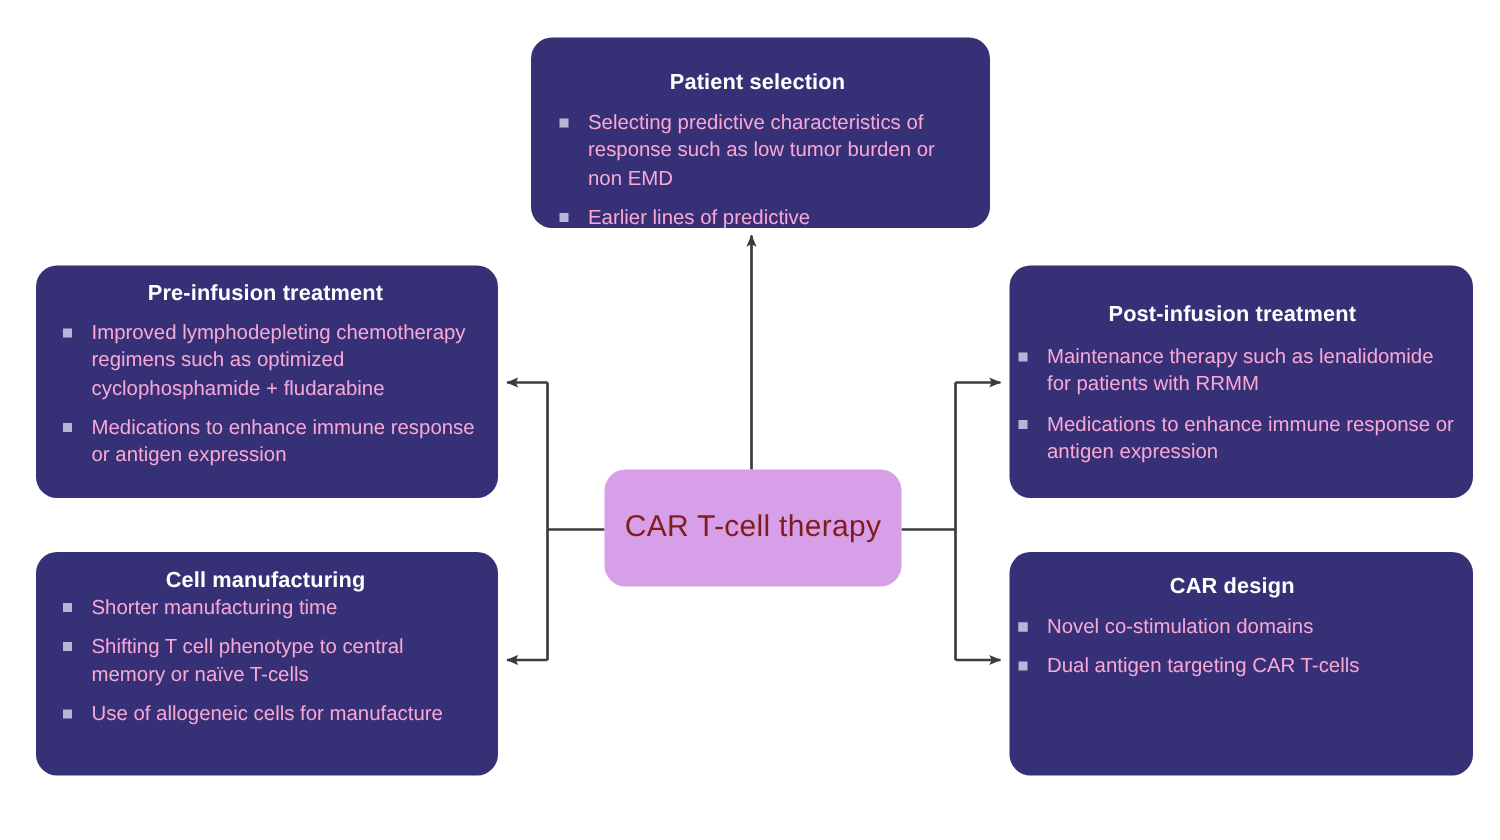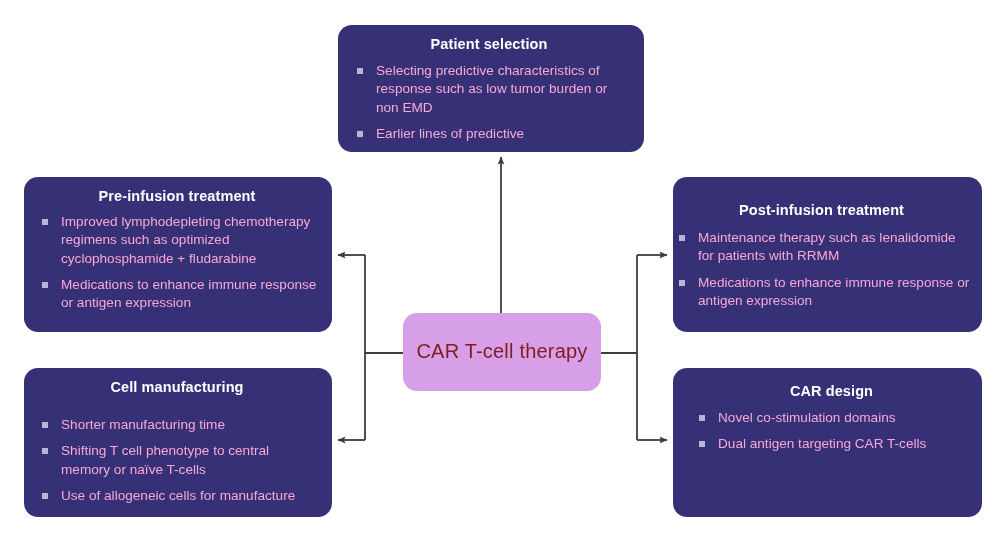--- a/index.html
+++ b/index.html
@@ -61,46 +61,46 @@
     position: absolute;
     left: 6px;
     top: 6px;
     width: 6px;
     height: 6px;
     background: #b9b5d6;
     display: block;
   }
   
   #node-patient-selection {
-    left: 338px; top: 25px; width: 306px; height: 127px;
-    padding: 11px 17px 0 13px;
+    left: 354px; top: 25px; width: 306px; height: 127px;
+    padding: 22px 17px 0 13px;
   }
   #node-patient-selection .node-title { margin-bottom: 9px; }
 
   #node-pre-infusion {
     left: 24px; top: 177px; width: 308px; height: 155px;
     padding: 11px 14px 0 12px;
   }
   #node-pre-infusion .node-title { margin-bottom: 8px; }
 
   #node-cell-manufacturing {
     left: 24px; top: 368px; width: 308px; height: 149px;
     padding: 11px 14px 0 12px;
   }
-  #node-cell-manufacturing .node-title { margin-bottom: 20px; }
+  #node-cell-manufacturing .node-title { margin-bottom: 0; }
 
   #node-post-infusion {
     left: 673px; top: 177px; width: 309px; height: 155px;
     padding: 25px 12px 0 0;
   }
   #node-post-infusion .node-title { margin-bottom: 10px; }
 
   #node-car-design {
     left: 673px; top: 368px; width: 309px; height: 149px;
-    padding: 15px 12px 0 20px;
+    padding: 15px 12px 0 0;
   }
   #node-car-design .node-title { margin-bottom: 9px; }
 
   #node-center {
     position: absolute;
     left: 403px; top: 313px; width: 198px; height: 78px;
     background: #d79fe8;
     border-radius: 14px;
     display: flex;
     align-items: center;

